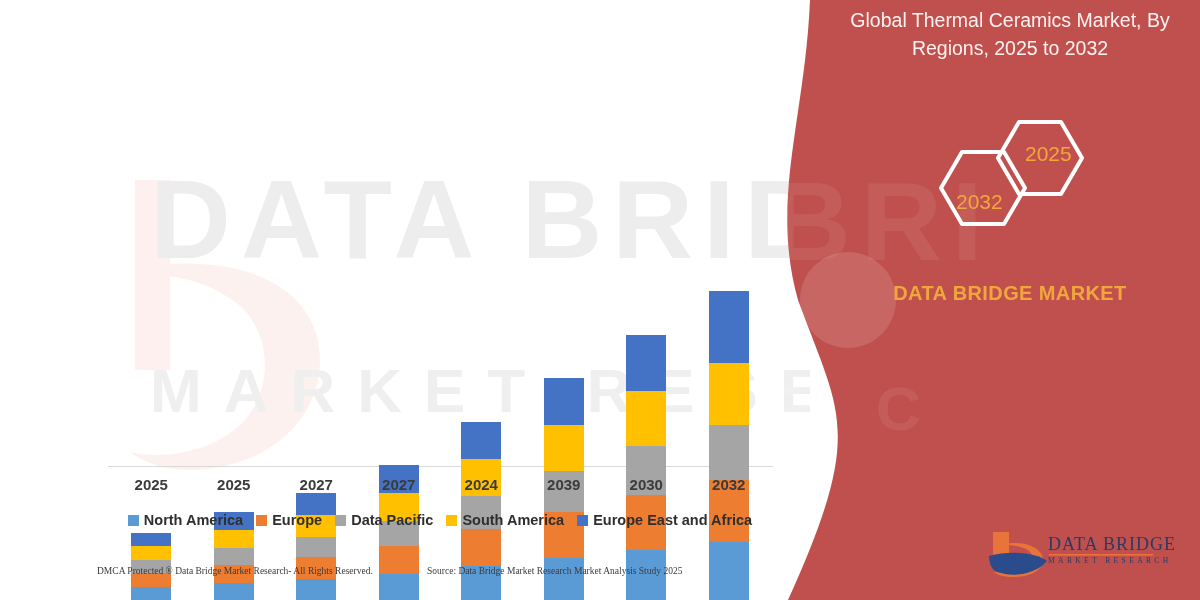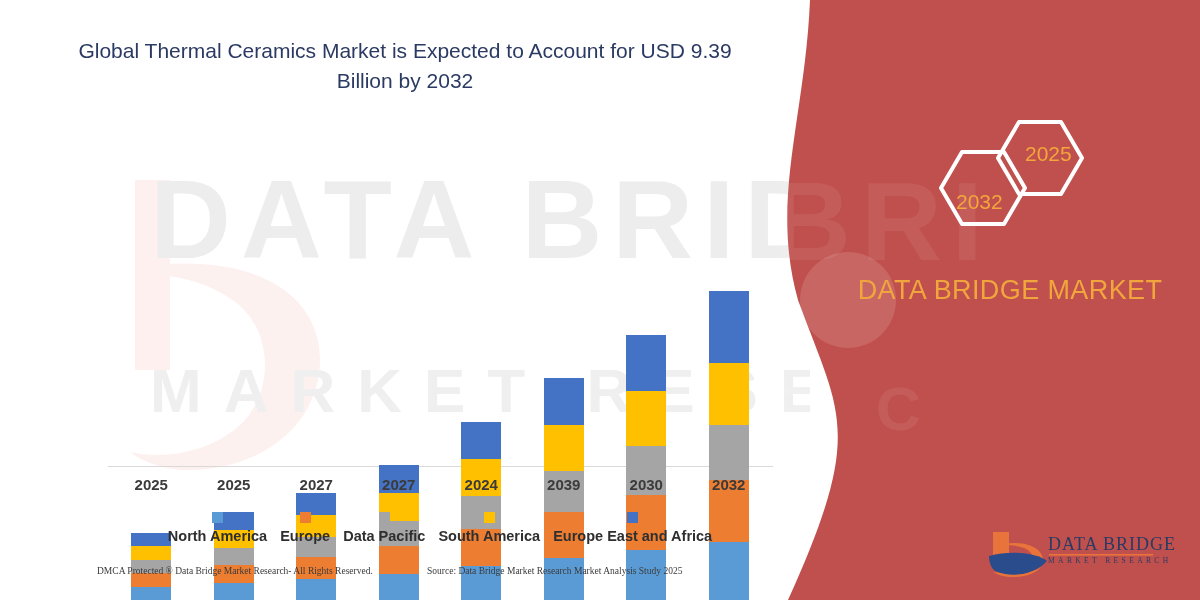--- a/index.html
+++ b/index.html
@@ -43,21 +43,21 @@
   .seg { width:100%; }
 
   .xlabels { position:absolute; left:110px; top:476px; width:660px; display:flex; }
   .xlab { flex:1; text-align:center; font-size:15px; font-weight:700; color:#3b3b3b; }
 
   .legend {
     position:absolute; left:110px; top:512px; width:660px;
     display:flex; justify-content:center; align-items:center; gap:13px;
     font-size:14.5px; font-weight:700; color:#2f2f2f;
   }
-  .lg-item { display:flex; align-items:center; gap:5px; white-space:nowrap;flex-direction:column; }
+  .lg-item { display:flex; align-items:center; gap:5px; white-space:nowrap; }
   .lg-sw { width:11px; height:11px; display:inline-block; }
 
   .footer { position:absolute; left:0; top:566px; width:810px; font-size:9.5px;
             color:#3a3a3a; font-family:"Liberation Serif", serif; }
   .foot-left { position:absolute; left:97px; top:0; white-space:nowrap; }
   .foot-right { position:absolute; left:427px; top:0; white-space:nowrap; }
 
   
   .right-pane { position:absolute; left:0; top:0; width:1200px; height:600px; pointer-events:none; }
   .red-svg { position:absolute; right:0; top:0; }
@@ -65,22 +65,22 @@
   .right-title {
     position:absolute; left:830px; top:6px; width:360px;
     text-align:center; color:#fdf2f1; font-size:19.5px; line-height:1.45; font-weight:400;
   }
   .hexes { position:absolute; left:920px; top:110px; width:200px; height:130px; }
   .hex-label { position:absolute; color:#F2A63B; font-size:21px; font-weight:400; }
   .hx-2032 { left:36px; top:80px; }
   .hx-2025 { left:105px; top:32px; }
 
   .brand {
-    position:absolute; left:840px; top:272px; width:340px; text-align:center;
-    color:#F0A63C; font-size:27px; line-height:1.38; letter-spacing:.4px;
+    position:absolute; left:840px; top:280px; width:340px; text-align:center;
+    color:#F0A63C; font-size:20px; line-height:1.38; letter-spacing:.4px;font-weight:bold;
   }
   .circle-wm {
     position:absolute; left:800px; top:252px; width:96px; height:96px;
     border-radius:50%; background:rgba(255,255,255,0.13);
   }
   .logo { position:absolute; left:985px; top:528px; width:200px; height:52px; }
   .logo-txt1 { position:absolute; left:1048px; top:534px; font-size:18px; letter-spacing:1px;
                color:#2b3a63; font-family:"Liberation Serif", serif; }
   .logo-txt2 { position:absolute; left:1048px; top:556px; font-size:7.5px; letter-spacing:3.4px;
                color:#2b3a63; font-family:"Liberation Serif", serif; }
@@ -94,21 +94,20 @@
 
     <svg class="wm-b" viewBox="0 0 250 340">
       <path d="M40 10 L75 10 L75 200 L40 200 Z" fill="#fdf0ee"></path>
       <path d="M60 95 C170 85 225 130 225 190 C225 255 165 300 95 300 C70 300 50 293 35 282
                C70 290 115 282 145 255 C180 222 178 160 140 132 C115 113 85 106 60 105 Z" fill="#fdf1ef"></path>
     </svg>
 
     <div class="wm-text">DATA BRIDGE</div>
     <div class="wm-text2">MARKET RESEARCH</div>
 
-    <div class="chart-title">Global Thermal Ceramics Market is Expected to Account for USD 9.39 Billion by 2032</div>
 
     <div class="axis-line"></div>
 
     <div class="bars" id="bars">
         <div class="bar-col">
           <div class="bar">
             <div class="seg" style="height: 13px; background: rgb(68, 114, 196);"></div>
             <div class="seg" style="height: 14px; background: rgb(255, 192, 0);"></div>
             <div class="seg" style="height: 13px; background: rgb(165, 165, 165);"></div>
             <div class="seg" style="height: 14px; background: rgb(237, 125, 49);"></div>
@@ -220,20 +219,21 @@
 
   <div class="right-pane">
     <svg class="red-svg" width="420" height="600" viewBox="0 0 420 600">
       <path d="M30 0 L420 0 L420 600 L8 600 C85 430 60 415 18 300 C-10 200 25 120 30 0 Z" fill="#C0504D"></path>
       <g opacity="0.07" fill="#ffffff">
         <text x="-10" y="260" font-family="Liberation Sans, sans-serif" font-size="112" font-weight="700" letter-spacing="10">BRI</text>
         <text x="-10" y="430" font-family="Liberation Sans, sans-serif" font-size="62" font-weight="700" letter-spacing="22">R C</text>
       </g>
     </svg>
 
+    <div class="right-title">Global Thermal Ceramics Market, By Regions, 2025 to 2032</div>
 
     <div class="circle-wm"></div>
 
     <div class="hexes">
       <svg width="200" height="130" viewBox="0 0 200 130">
         <polygon points="99,12 141,12 162,48 141,84 99,84 78,48" fill="none" stroke="#ffffff" stroke-width="4" stroke-linejoin="round"></polygon>
         <polygon points="42,42 84,42 105,78 84,114 42,114 21,78" fill="none" stroke="#ffffff" stroke-width="4" stroke-linejoin="round"></polygon>
       </svg>
       <span class="hex-label hx-2032">2032</span>
       <span class="hex-label hx-2025">2025</span>

